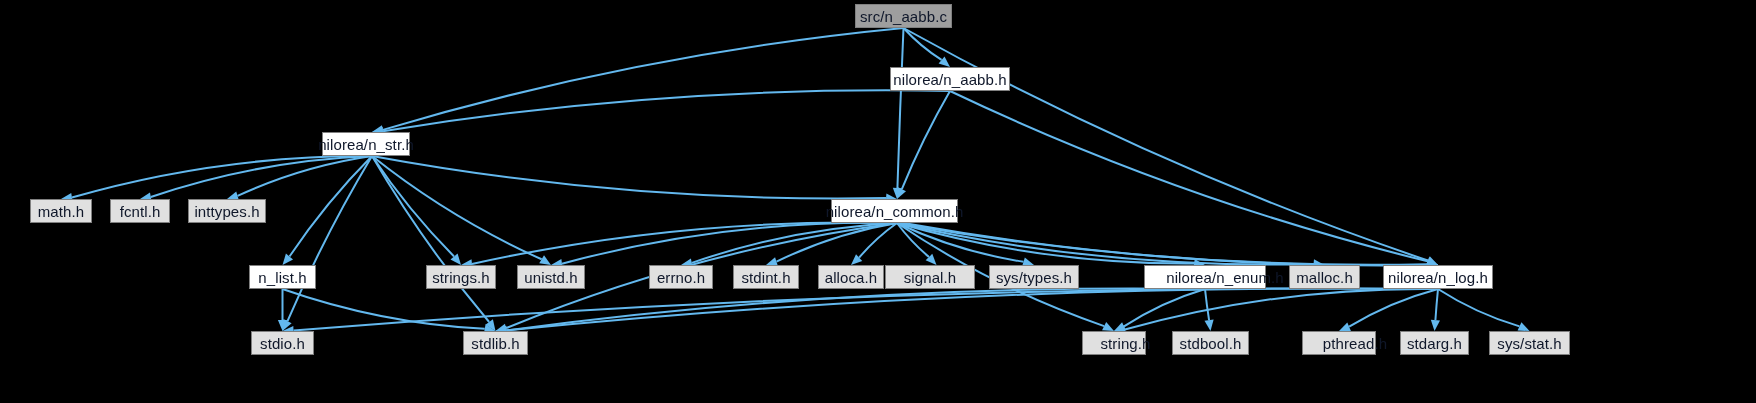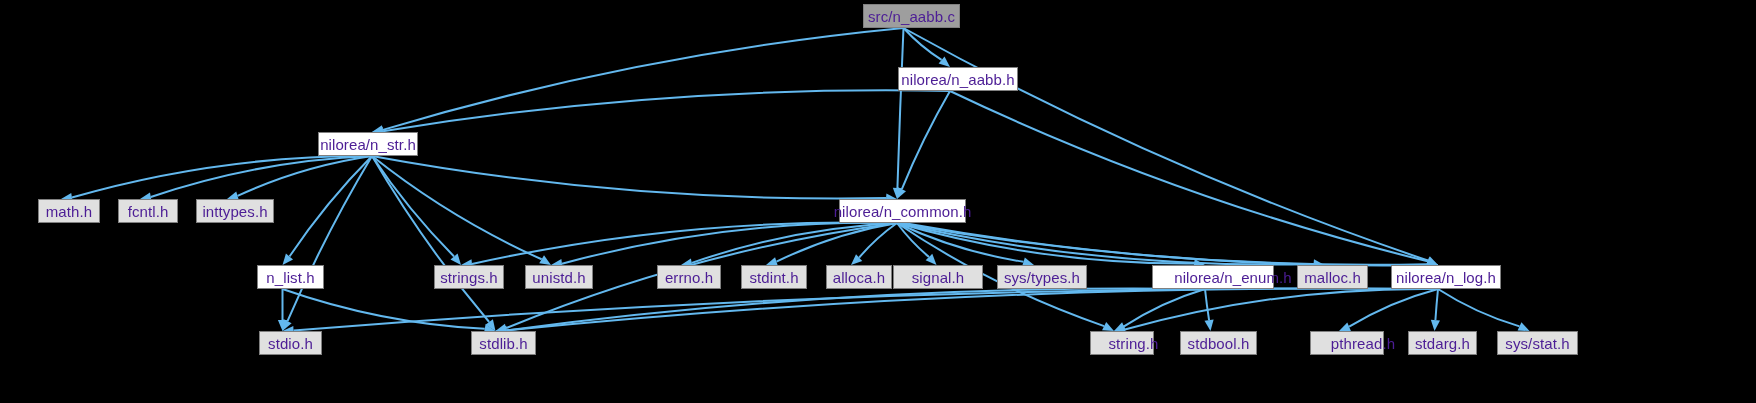--- a/index.html
+++ b/index.html
@@ -22,24 +22,23 @@
     height: 403px;
   }
   .gnode {
     position: absolute;
     box-sizing: border-box;
     border: 1px solid #808080;
     display: flex;
     align-items: center;
     justify-content: center;
     font-size: 15px;
-    color: #4c1d95;
+    color: #0f172a;
     white-space: nowrap;
     letter-spacing: 0.1px;
-    margin-left: 8px;
   }
   .gnode.fill-white { background: #ffffff; }
   .gnode.fill-lgray { background: #e0e0e0; }
   .gnode.fill-dgray { background: #9e9e9e; }
   .edge-path {
     fill: none;
     stroke: #63b8ee;
     stroke-width: 2;
   }
   .edge-head { fill: #63b8ee; stroke: none; }
@@ -130,21 +129,21 @@
       <path class="edge-path" d="M 1438 265 Q 1170.9710712830763 270.34770699980936 907.9670003746146 223.85141222871314"></path>
       <polygon class="edge-head" points="897,223 908.3230454884401,219.2652120720561 907.6109552607891,228.4376123853702"></polygon>
     </svg>
   <div id="node-layer">
       <div class="gnode fill-dgray" style="left: 855px; top: 4px; width: 97px; height: 24px;">
         <span>src/n_aabb.c</span>
       </div>
       <div class="gnode fill-white" style="left: 890px; top: 67px; width: 120px; height: 24px;">
         <span>nilorea/n_aabb.h</span>
       </div>
-      <div class="gnode fill-white" style="left: 310px; top: 132px; width: 100px; height: 24px; align-items: center;">
+      <div class="gnode fill-white" style="left: 322px; top: 132px; width: 88px; height: 24px; align-items: center;">
         <span>nilorea/n_str.h</span>
       </div>
       <div class="gnode fill-white" style="left: 831px; top: 199px; width: 127px; height: 24px;">
         <span>nilorea/n_common.h</span>
       </div>
       <div class="gnode fill-lgray" style="left: 30px; top: 199px; width: 62px; height: 24px;">
         <span>math.h</span>
       </div>
       <div class="gnode fill-lgray" style="left: 110px; top: 199px; width: 60px; height: 24px; text-align: right;">
         <span>fcntl.h</span>

